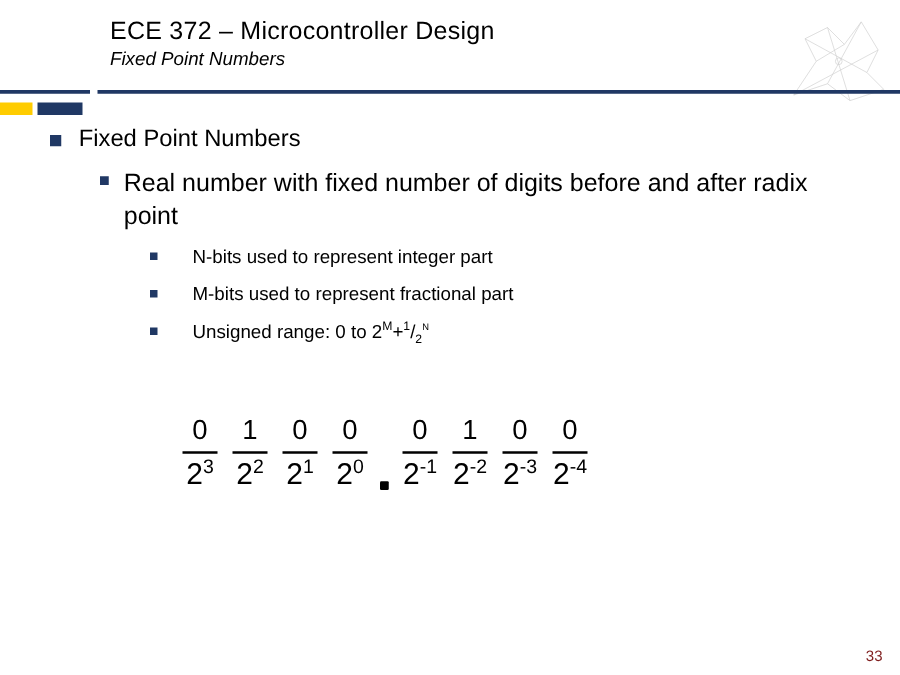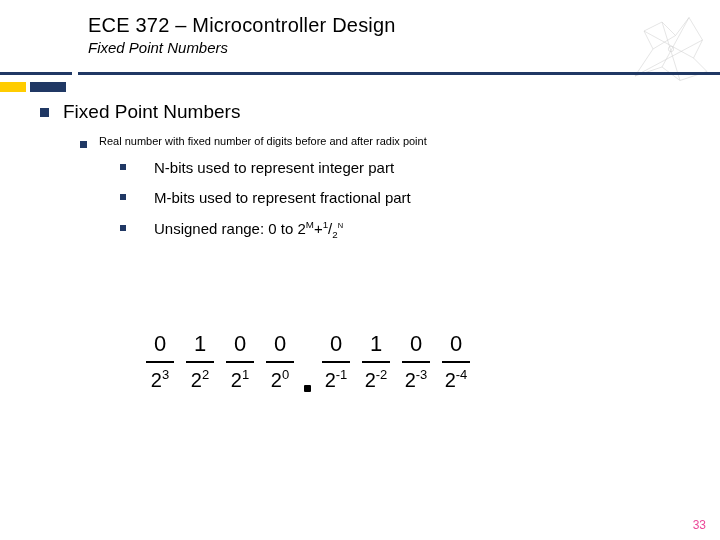--- a/index.html
+++ b/index.html
@@ -95,21 +95,21 @@
   .sq {
     width: 8px;
     height: 8px;
     background: #203864;
     flex-shrink: 0;
   }
   .lvl1 .sq { margin-top: 8px; width: 9px; height: 9px; }
   .lvl1 .txt { font-size: 19px; margin-left: 14px; line-height: 1.25; }
   .lvl2 { margin-left: 40px; }
   .lvl2 .sq { margin-top: 7px; width: 7px; height: 7px; }
-  .lvl2 .txt { font-size: 11px; margin-left: 12px; line-height: 1.3; text-align: center; }
+  .lvl2 .txt { font-size: 20px; margin-left: 12px; line-height: 1.3; }
   .lvl3 { margin-left: 80px; }
   .lvl3 .sq { margin-top: 6px; width: 6px; height: 6px; }
   .lvl3 .txt { font-size: 15px; margin-left: 28px; line-height: 1.35; }
   .txt { display: inline-block; }
   sup { font-size: 0.65em; vertical-align: super; line-height: 0; }
   sub { font-size: 0.65em; vertical-align: sub; line-height: 0; }
 
   .bit-table {
     position: absolute;
     left: 140px;
@@ -129,21 +129,21 @@
     font-weight: 400;
     height: 28px;
     line-height: 28px;
   }
   .bit-line {
     height: 2px;
     background: #000;
     margin: 3px 6px 5px 6px;
   }
   .bit-bot {
-    font-size: 20px;
+    font-size: 24px;
     height: 24px;
     line-height: 24px;
   }
   .radix-dot {
     width: 16px;
     text-align: center;
     position: relative;
   }
   .radix-dot .dot {
     width: 7px;
@@ -152,21 +152,21 @@
     border-radius: 1px;
     position: absolute;
     left: 4px;
     top: 24px;
   }
   .page-num {
     position: absolute;
     right: 14px;
     bottom: 8px;
     font-size: 12px;
-    color: #ec4899;
+    color: #7f1d1d;
   }
 </style>
 </head>
 <body>
 
 <div class="slide">
 
   <svg class="decor" viewBox="0 0 100 100">
     <g stroke="#555" stroke-width="0.6" fill="none">
       <path d="M10 80 L30 50 L20 30 L40 20 L55 35 L70 15 L85 40 L75 60 L90 75 L60 85 L40 70 Z"></path>

